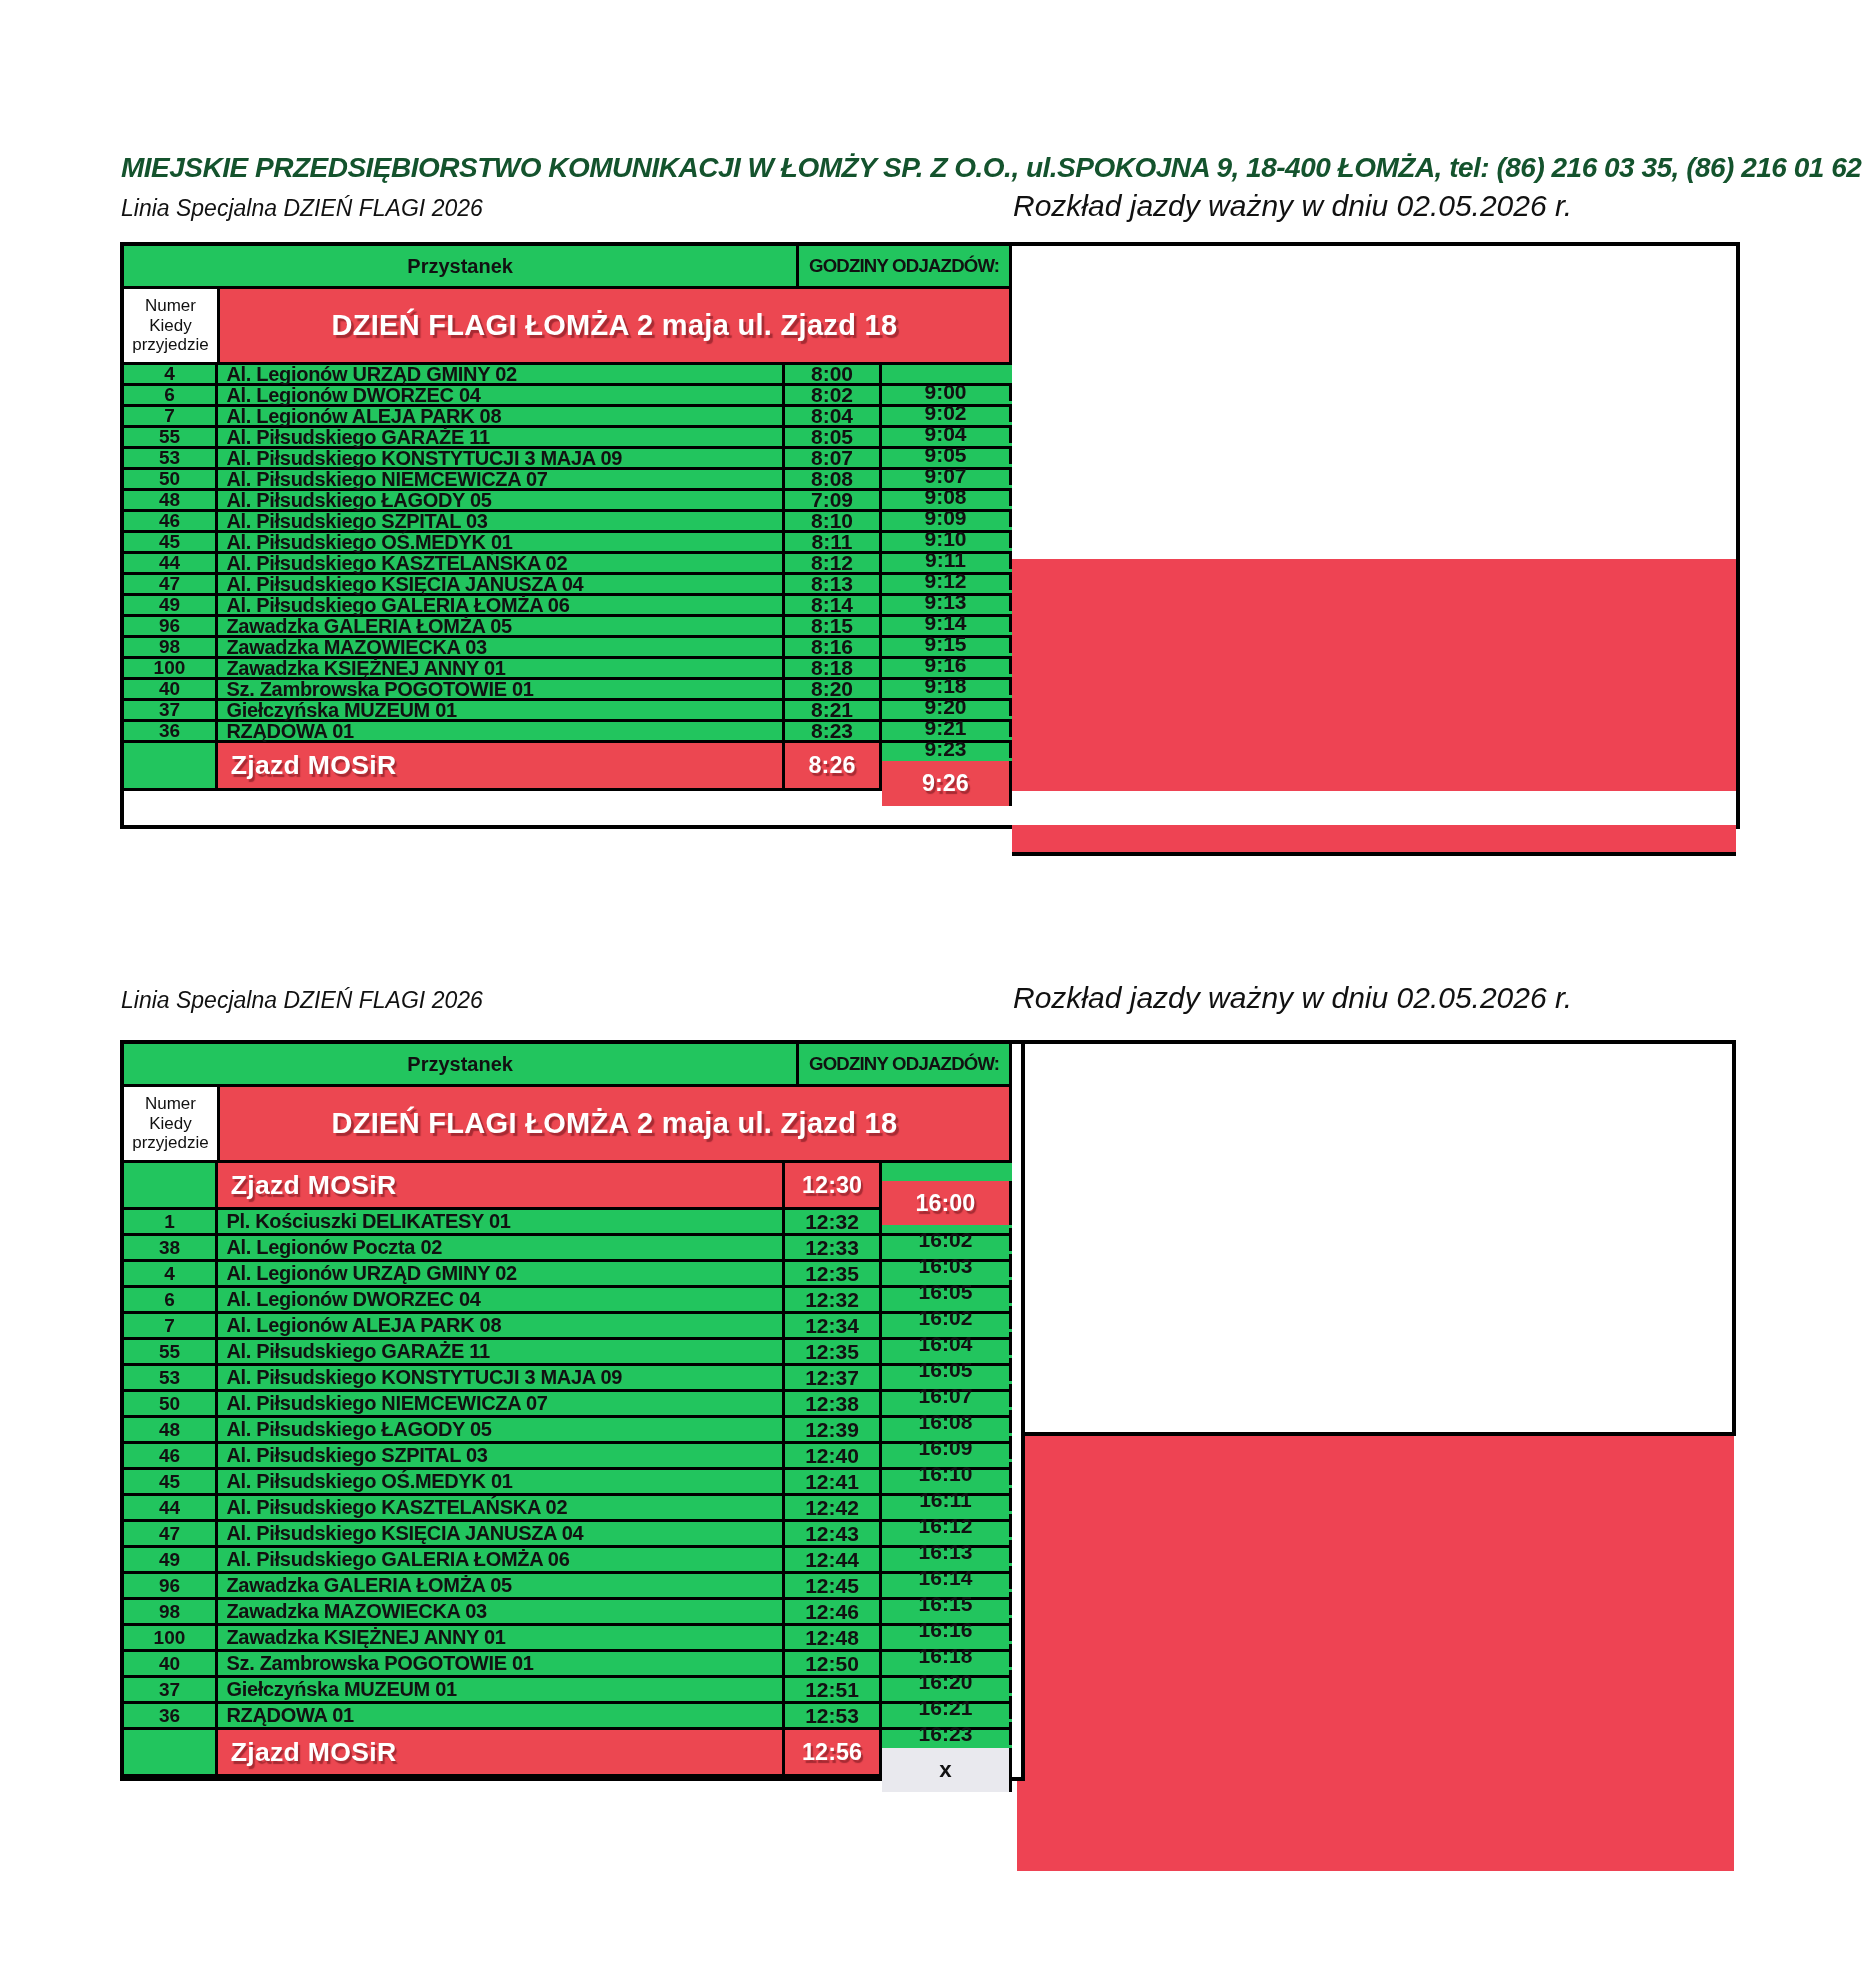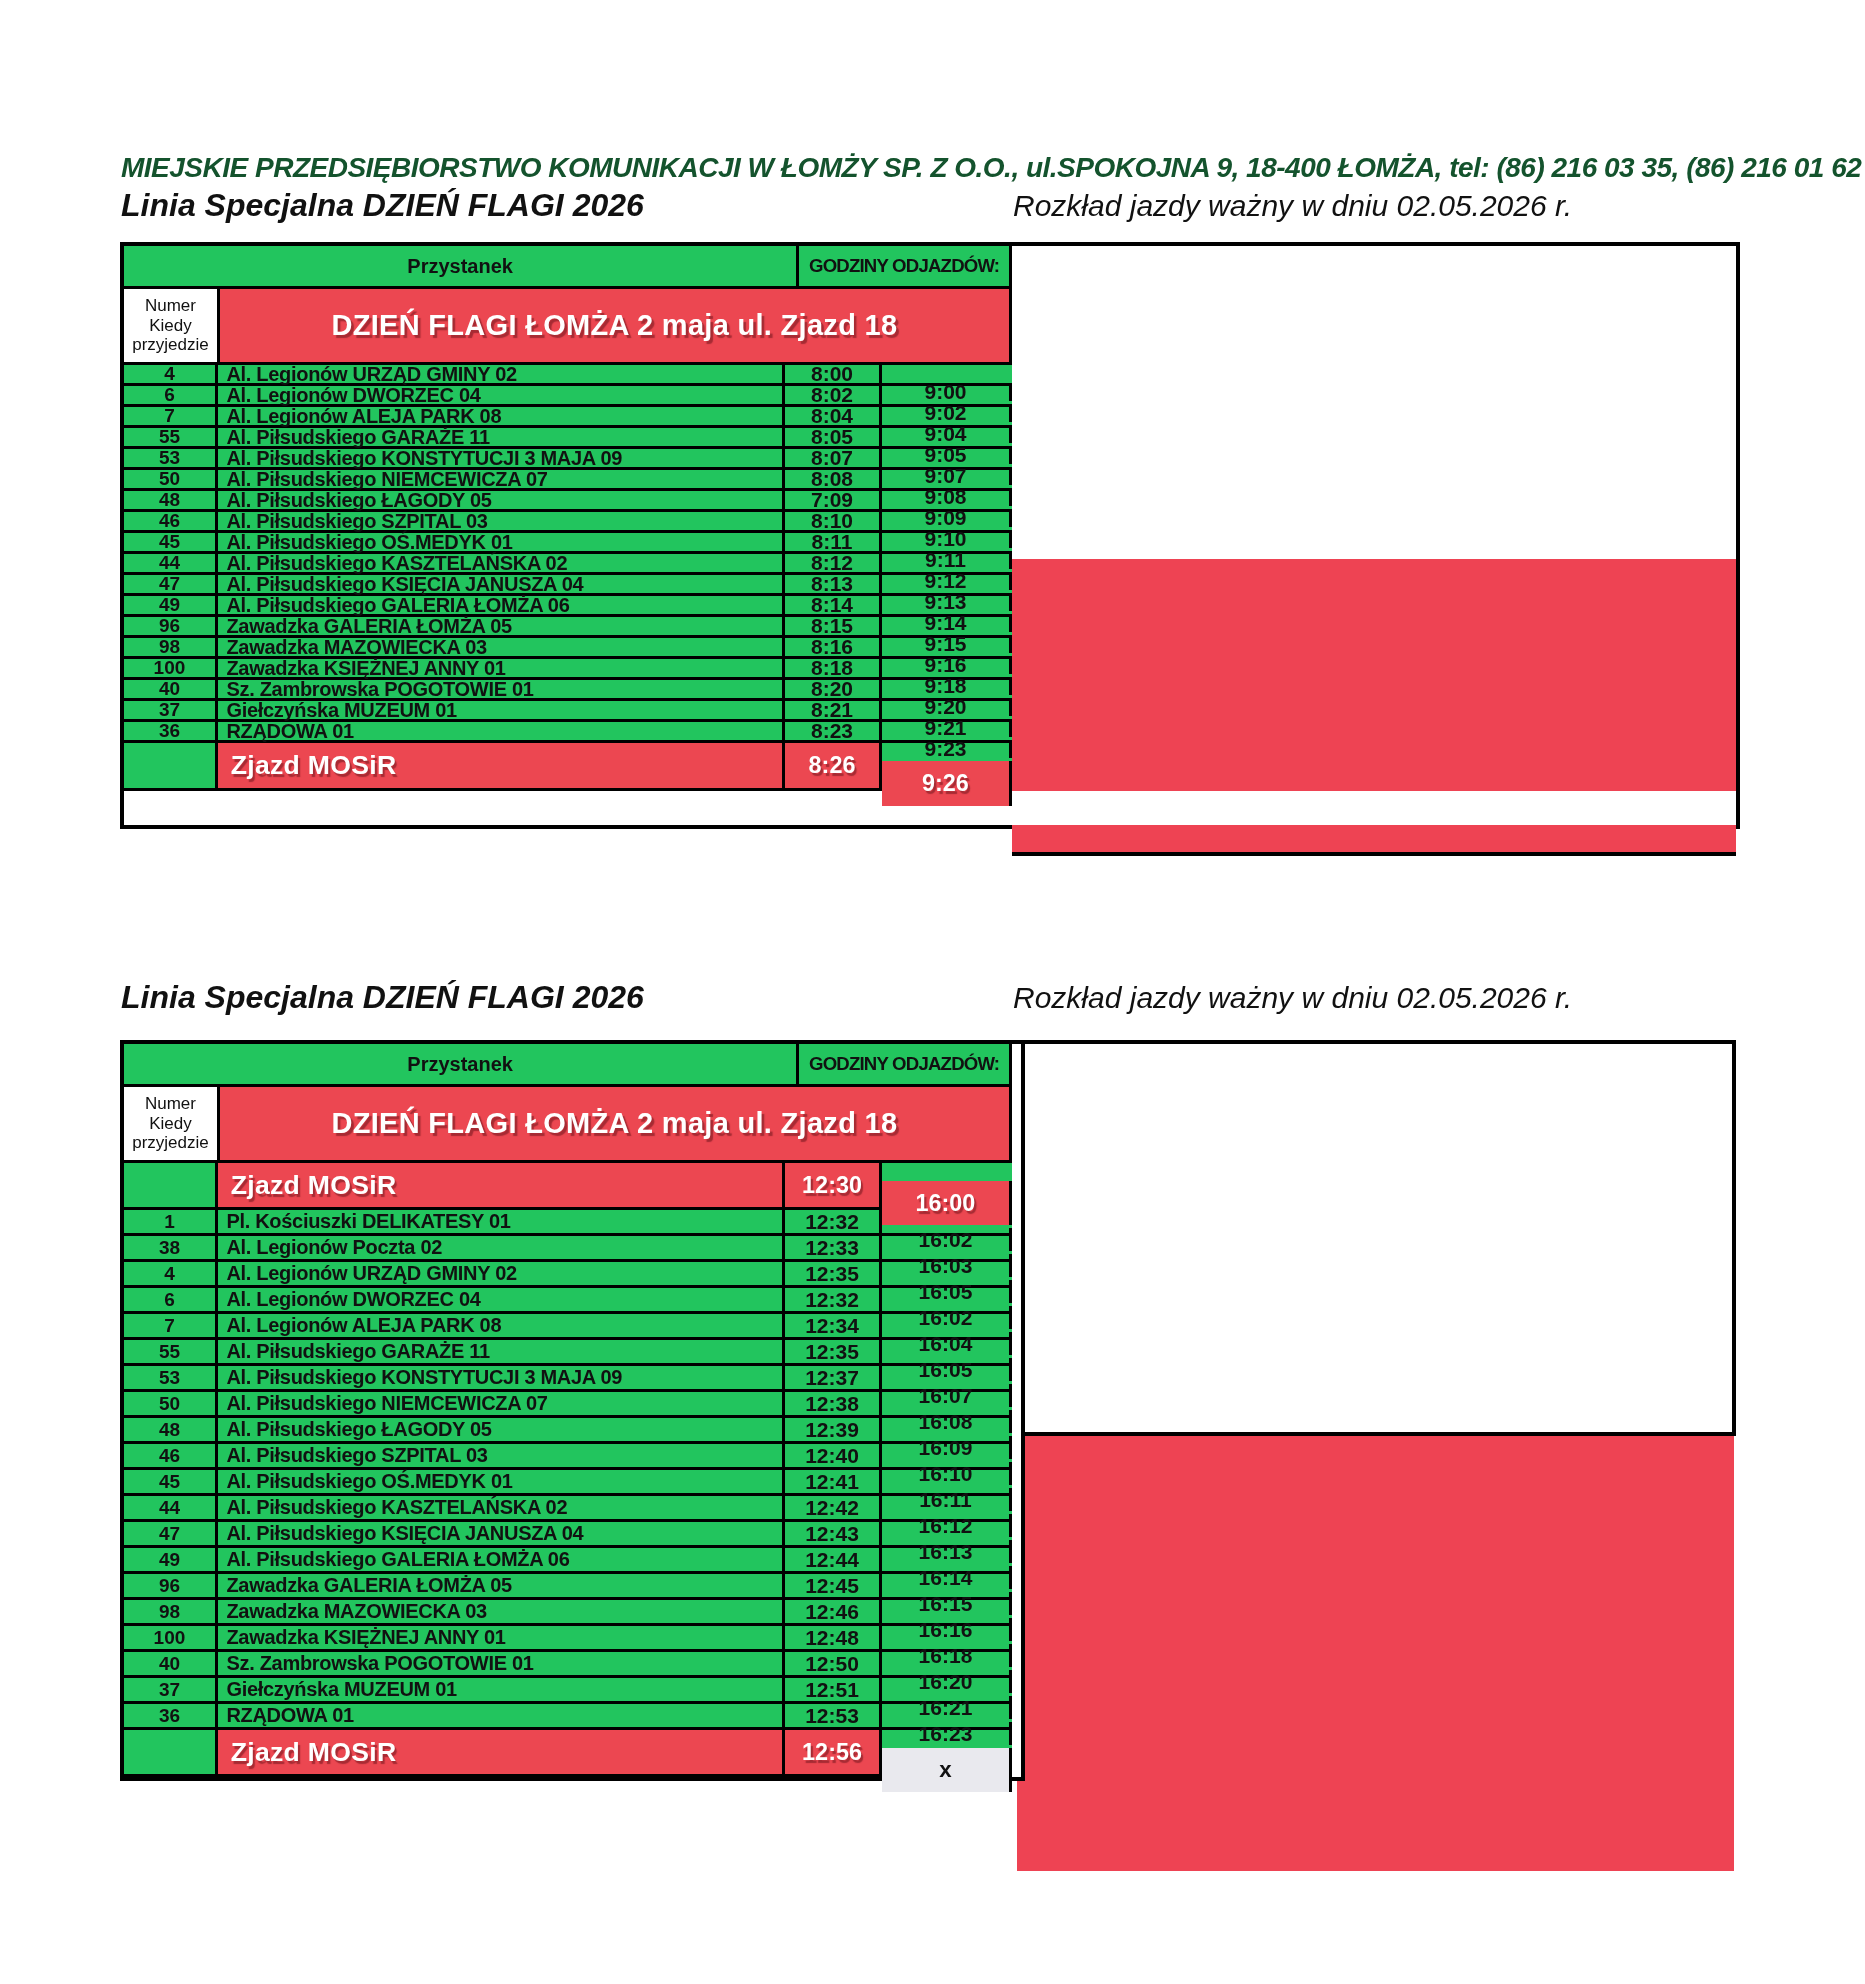--- a/index.html
+++ b/index.html
@@ -17,22 +17,22 @@
     font-size:28px;font-weight:bold;font-style:italic;
     letter-spacing:-0.5px;white-space:nowrap;
     color:#14532d;
     margin-top:24px;
   }
   
   .titles{position:absolute;left:121px;width:1628px;height:48px;}
   .titles.t1{top:187px;}
   .titles.t2{top:979px;}
   .title-left{
-    position:absolute;left:0;top:0;
-    font-size:32px;font-weight:bold;font-style:italic;white-space:nowrap;
+    position:absolute;left:0;top:8px;
+    font-size:23px;font-weight:normal;font-style:italic;white-space:nowrap;
   }
   .title-right{
     position:absolute;left:892px;top:2.1px;
     font-size:30px;font-style:italic;font-weight:normal;white-space:nowrap;
   }
   
   .frame{position:absolute;border:4.3px solid #000;background:#fff;box-sizing:content-box;}
   .frame1{left:120px;top:242px;width:1612px;}
   .frame2{left:120px;top:1040px;width:897px;}
   .grid{width:888px;position:relative;z-index:2;}

